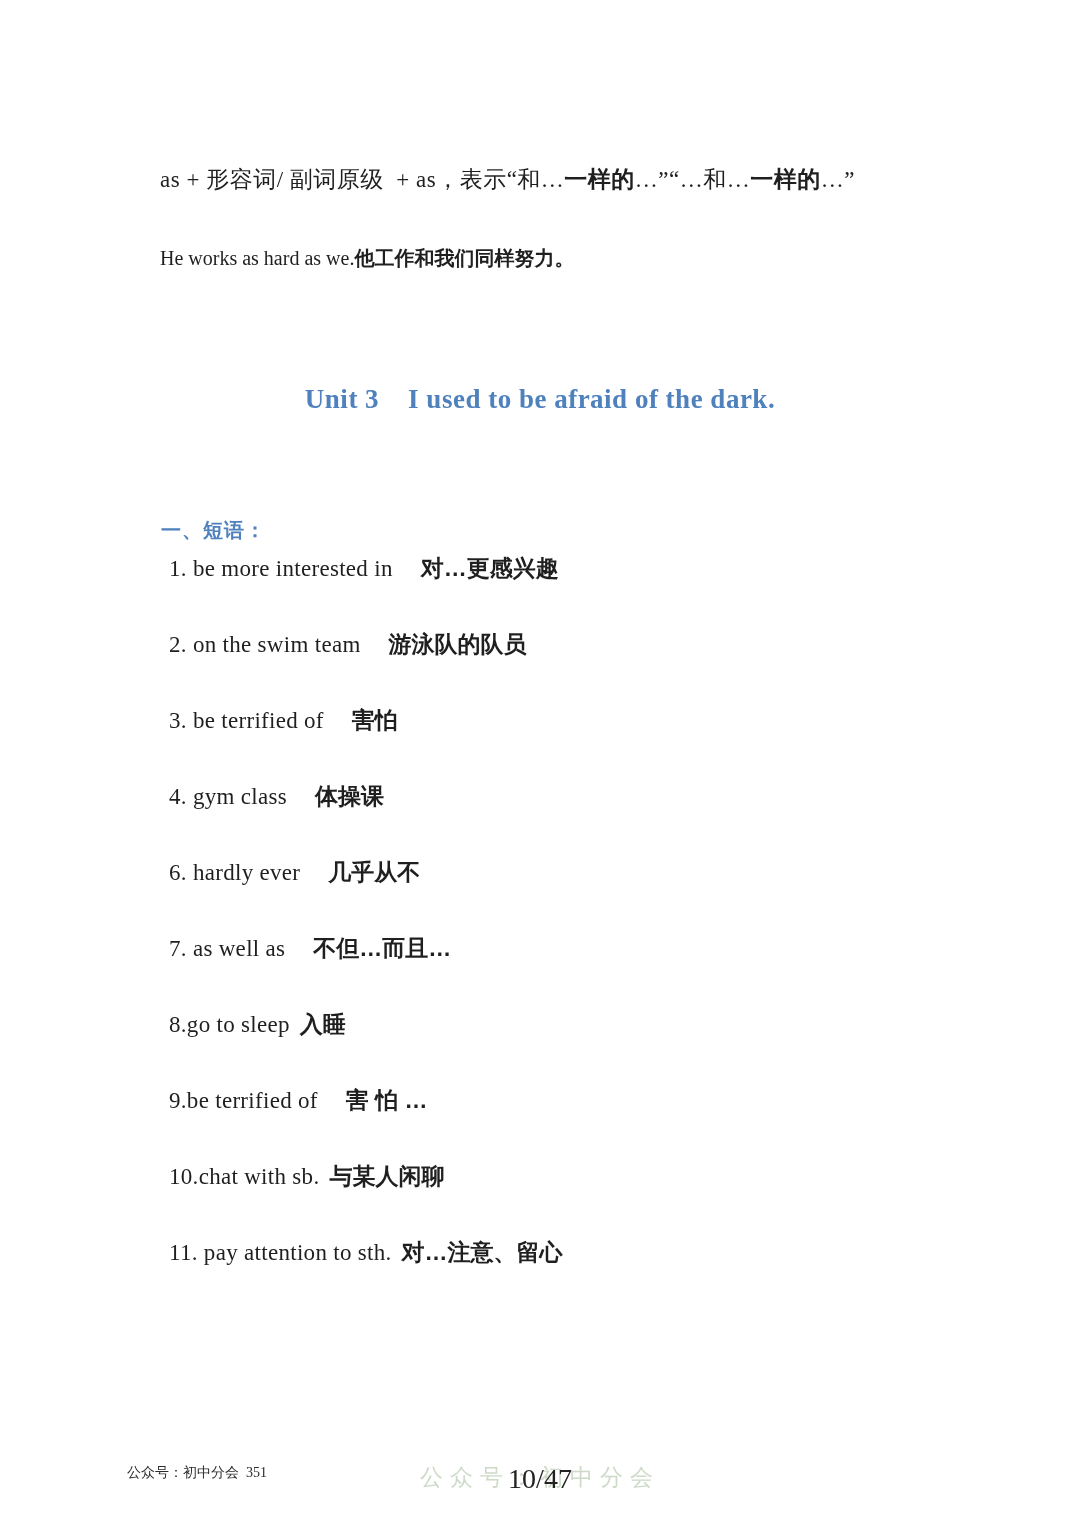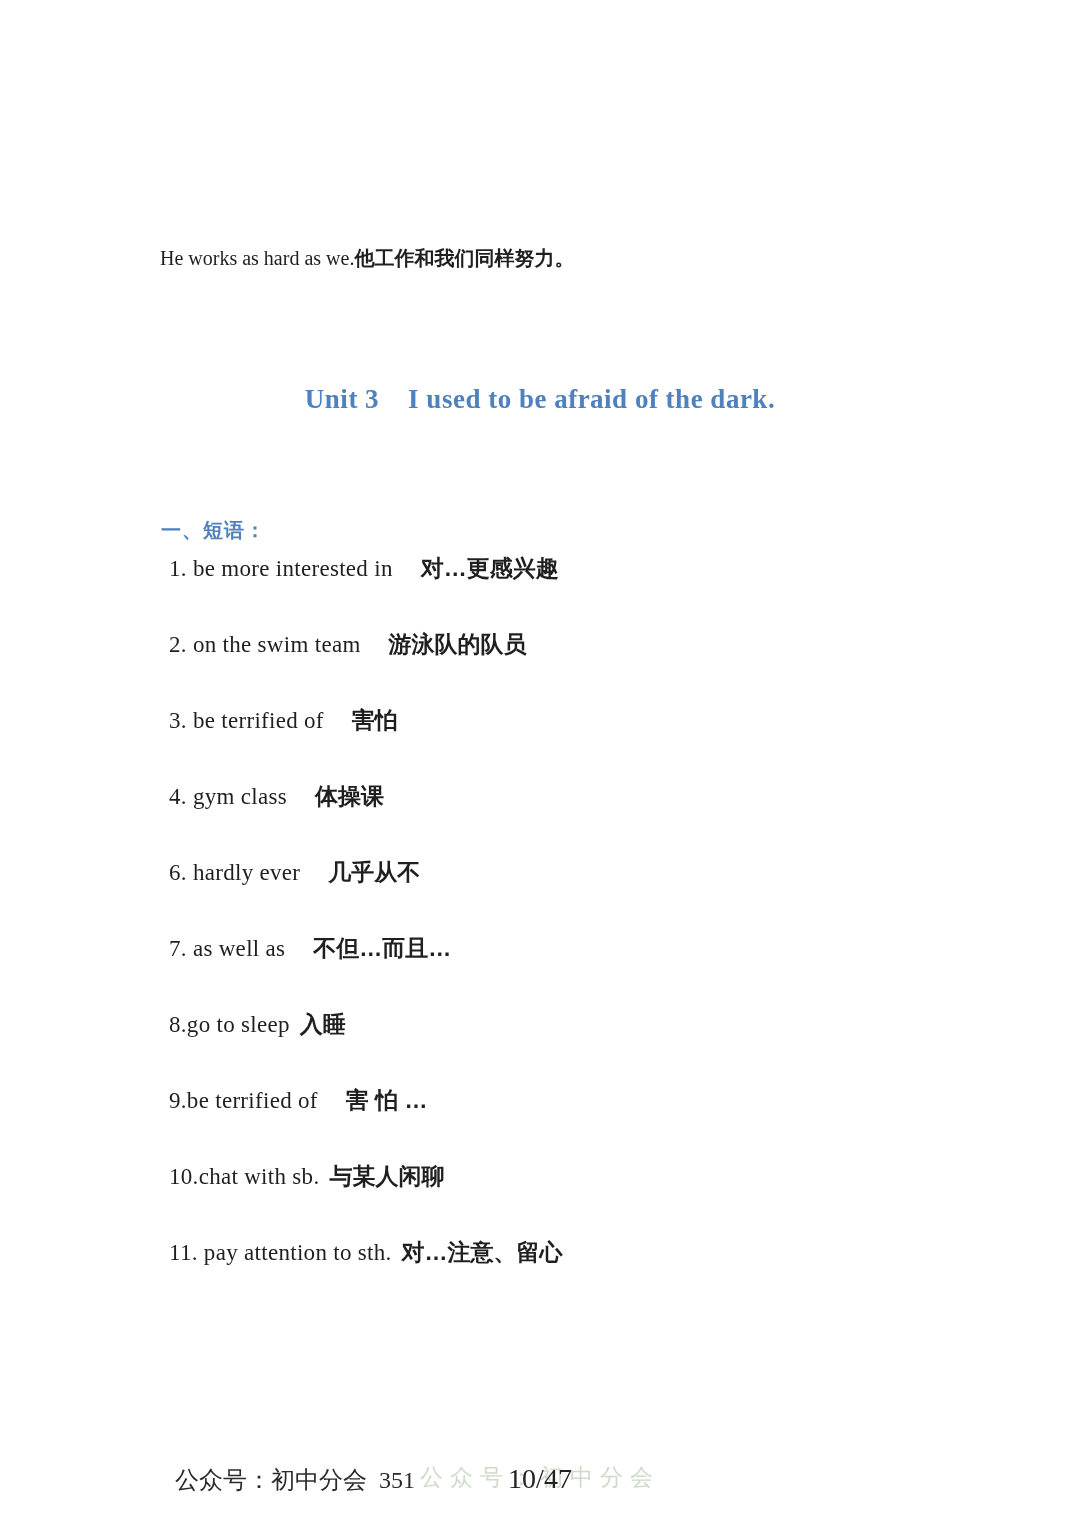--- a/index.html
+++ b/index.html
@@ -89,24 +89,23 @@
     font-family: "Liberation Sans", "DejaVu Sans", sans-serif;
     font-weight: 600;
     margin-left: 28px;
   }
   .phrase-list li.tight .zh { margin-left: 10px; }
 
   
   .footer-left {
     left: 127px;
     top: 1464px;
-    font-size: 24px;
+    font-size: 14px;
     color: #2b2b2b;
     white-space: pre-wrap;
-    margin-left: 48px;
   }
   .watermark {
     left: 0;
     top: 1462px;
     width: 100%;
     text-align: center;
     font-size: 23px;
     color: #aec3a5;
     opacity: 0.6;
     letter-spacing: 7px;
@@ -121,20 +120,21 @@
     font-size: 28px;
     color: #222222;
     z-index: 1;
   }
 </style>
 </head>
 <body>
 
 <div class="page">
 
+  <p class="abs grammar-note"><span>as + 形容词/ 副词原级  + as，表示“和…</span><span class="b">一样的</span><span>…”“…和…</span><span class="b">一样的</span><span>…”</span></p>
 
   <p class="abs example"><span class="en">He works as hard as we.</span><span class="zh">他工作和我们同样努力。</span></p>
 
   <h1 class="abs unit-heading">Unit 3    I used to be afraid of the dark.</h1>
 
   <h2 class="abs section-heading">一、短语：</h2>
 
   <ul class="abs phrase-list">
     <li><span class="en">1. be more interested in</span><span class="zh">对…更感兴趣</span></li>
     <li><span class="en">2. on the swim team</span><span class="zh">游泳队的队员</span></li>

